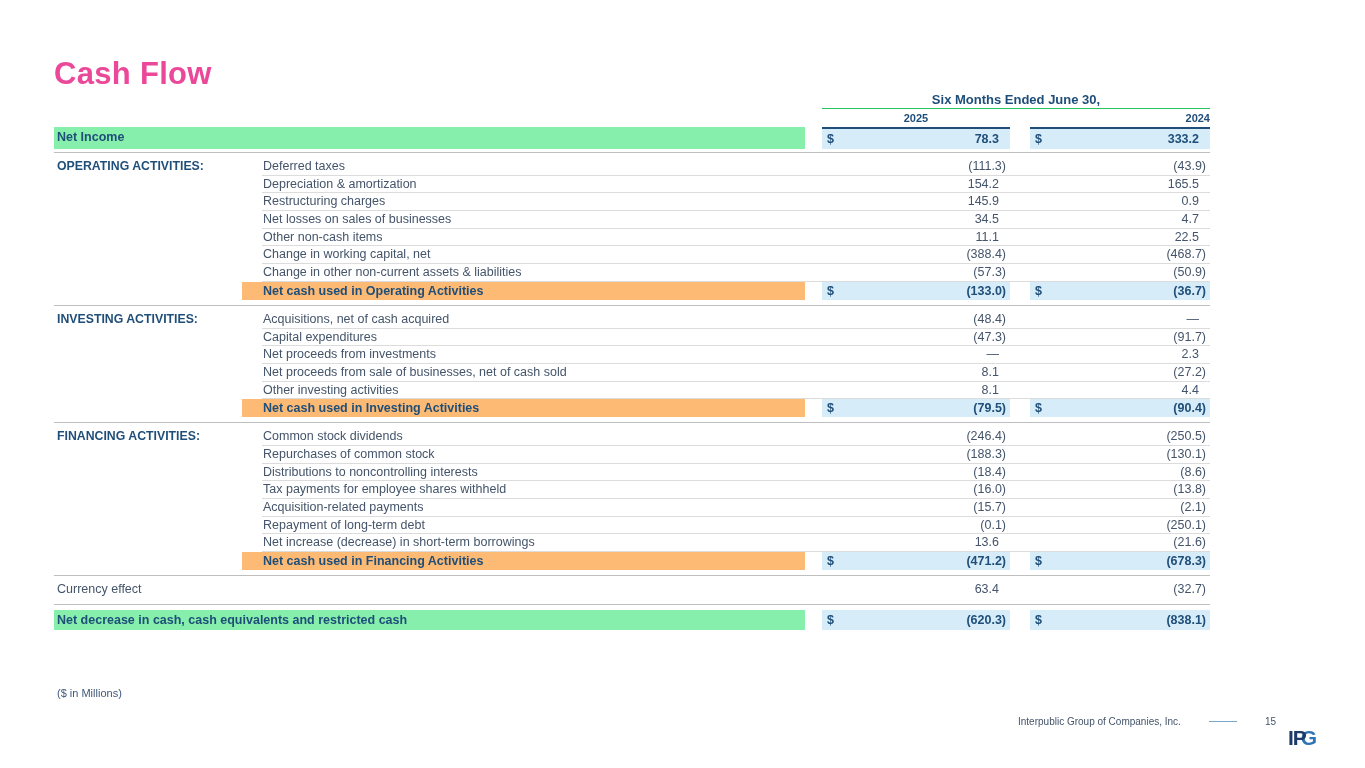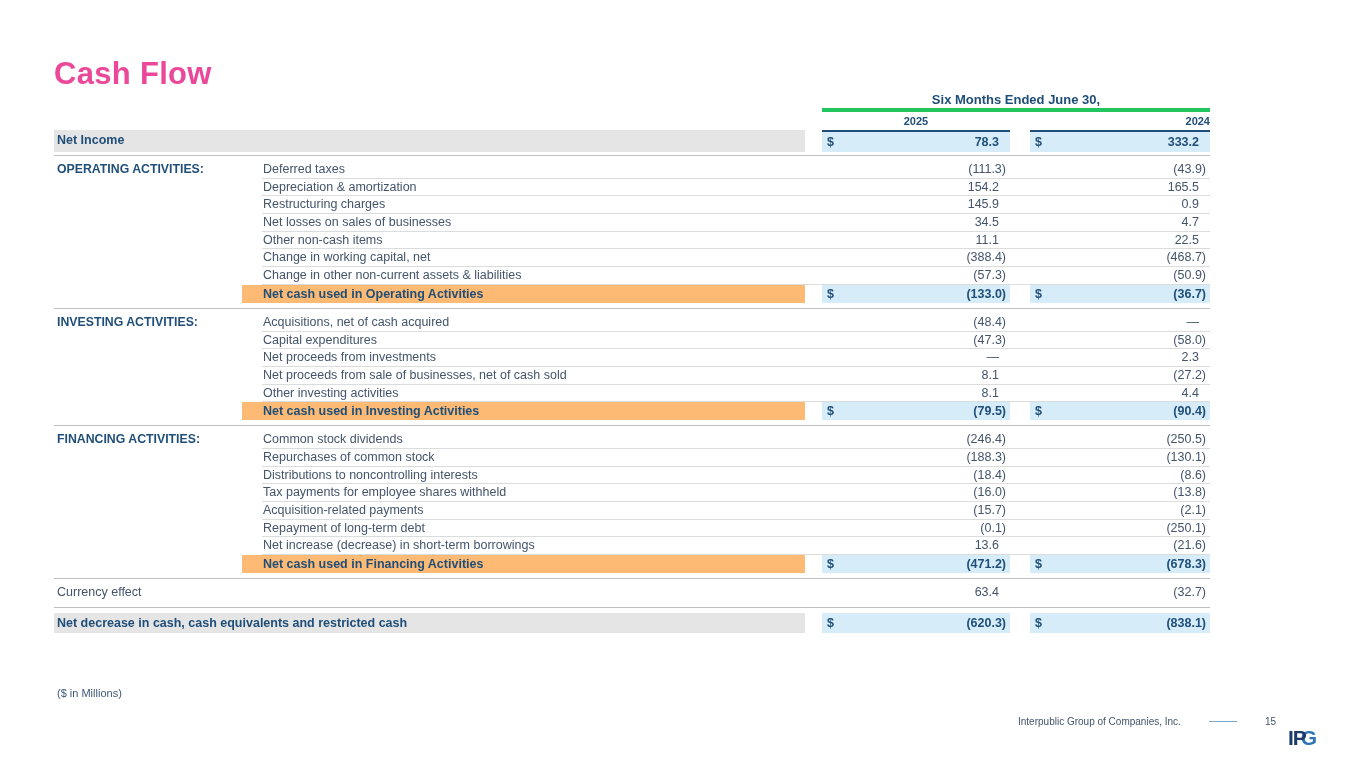--- a/index.html
+++ b/index.html
@@ -10,21 +10,21 @@
   }
   .title {
     position:absolute; left:54px; top:56px;
     font-size:31px; font-weight:bold; color:#ec4899; letter-spacing:0.3px;
   }
   .table-wrap { position:absolute; left:0; top:92px; width:1365px; }
 
   .period-header {
     margin-left:822px; width:388px; text-align:center;
     font-size:13px; font-weight:bold; color:#1F4E79;
-    border-bottom:4px solid #22c55e; padding-bottom:1px; height:15px; line-height:15px;
+    border-bottom:1px solid #22c55e; padding-bottom:1px; height:15px; line-height:15px;
   }
   .years {
     margin-left:822px; width:388px; display:grid;
     grid-template-columns:188px 20px 180px; height:18px;
   }
   .year { text-align:center; font-size:11px; font-weight:bold; color:#1F4E79; line-height:18px; }
   .year.y1 { grid-column:1; } .year.y2 { grid-column:3;text-align:right; }
 
   #rows { width:1365px; }
   .row {
@@ -50,21 +50,21 @@
   .row.subtotal .label {
     font-weight:bold; color:#1F4E79; background:#fdba74;
     margin-left:-20px; padding-left:21px;
   }
   .row.subtotal .val, .row.highlight-total .val {
     background:#D6ECF8; font-weight:bold; color:#1F4E79;
   }
   .row.highlight-total { height:20px; line-height:20px; }
   .row.highlight-total .label {
     grid-column:1 / 3; font-weight:bold; color:#1F4E79;
-    background:#e5e5e5; padding-left:3px;
+    background:#86efac; padding-left:3px;
   }
   .row.topline .val { border-top:2px solid #1F4E79; }
 
   .sep { margin:5px 0 5px 54px; width:1156px; border-top:1px solid #BFBFBF; height:0; }
 
   .footnote {
     position:absolute; left:57px; top:687px;
     font-size:11px; color:#3F5878;
   }
   .footer-right {
@@ -209,21 +209,21 @@
           </div>
         </div>
         <div class="row item">
           <div class="label">Capital expenditures</div>
           <div class="val v1">
             <span class="dollar"></span>
             <span class="num">(47.3)</span>
           </div>
           <div class="val v2">
             <span class="dollar"></span>
-            <span class="num">(58.0)</span>
+            <span class="num">(91.7)</span>
           </div>
         </div>
         <div class="row item">
           <div class="label">Net proceeds from investments</div>
           <div class="val v1">
             <span class="dollar"></span>
             <span class="num pad">—</span>
           </div>
           <div class="val v2">
             <span class="dollar"></span>

